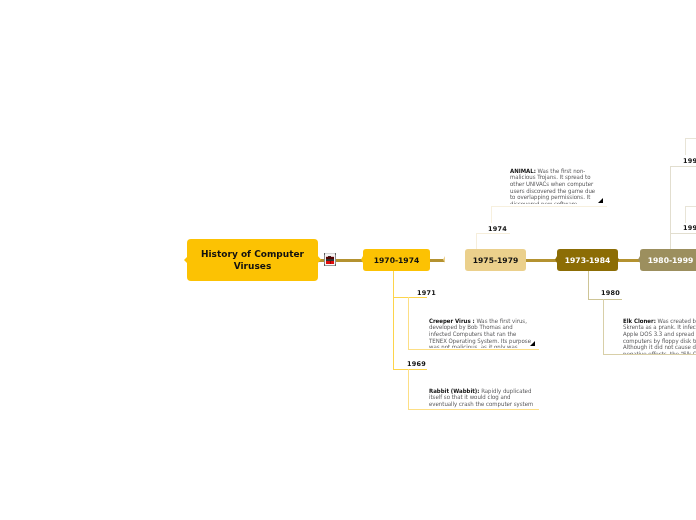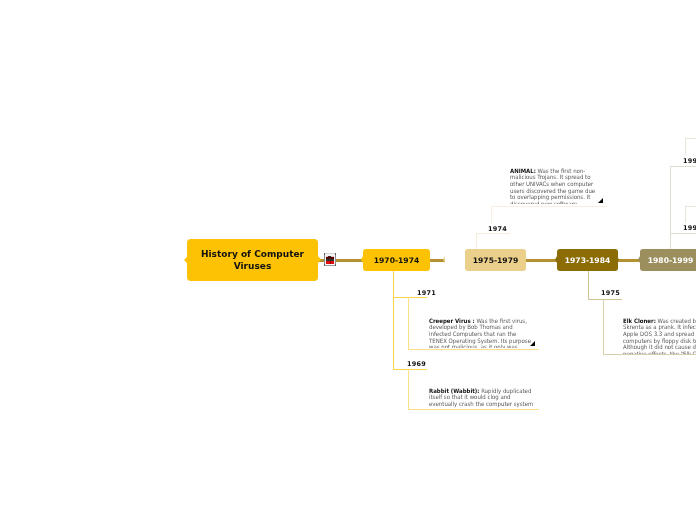--- a/index.html
+++ b/index.html
@@ -99,21 +99,21 @@
   <div class="yr" style="left:488px;top:225px;">1974</div>
   <div class="ln" style="left:476px;top:233px;width:34px;height:1.3px;background:#F6EEDB;"></div>
   <div class="ln" style="left:491px;top:206px;width:1.3px;height:17px;background:#F7F0DE;"></div>
   <div class="ln" style="left:491px;top:206px;width:116px;height:1.3px;background:#F7F0DE;"></div>
   <div class="desc" style="left:510px;top:167.5px;width:88px;height:36.5px;">
     <b>ANIMAL:</b><span> Was the first non-malicious Trojans. It spread to other UNIVACs when computer users discovered the game due to overlapping permissions. It discovered new software</span>
   </div>
   <div class="grip" style="left:598px;top:198px;border-left:5px solid transparent;border-bottom:5px solid #000;width:0;height:0;"></div>
 
   <div class="ln" style="left:588px;top:271px;width:1.3px;height:28px;background:#CEC596;"></div>
-  <div class="yr" style="left:601px;top:289px;">1975</div>
+  <div class="yr" style="left:601px;top:289px;">1980</div>
   <div class="ln" style="left:588px;top:298.5px;width:34px;height:1.3px;background:#CEC596;"></div>
   <div class="ln" style="left:603px;top:298.5px;width:1.3px;height:56.5px;background:#D8CFA8;"></div>
   <div class="ln" style="left:603px;top:353.7px;width:131px;height:1.3px;background:#D8CFA8;"></div>
   <div class="desc" style="left:623px;top:317.6px;width:97.5px;height:36.5px;">
     <b>Elk Cloner:</b><span> Was created by Rich Skrenta as a prank. It infected Apple DOS 3.3 and spread to other computers by floppy disk transfer. Although it did not cause damaging negative effects, the "Elk Cloner"</span>
   </div>
 
   <div class="ln" style="left:670px;top:166px;width:1.3px;height:83px;background:#E2DECF;"></div>
   <div class="yr" style="left:683px;top:157px;">1992</div>
   <div class="ln" style="left:670px;top:166px;width:34px;height:1.3px;background:#E2DECF;"></div>

